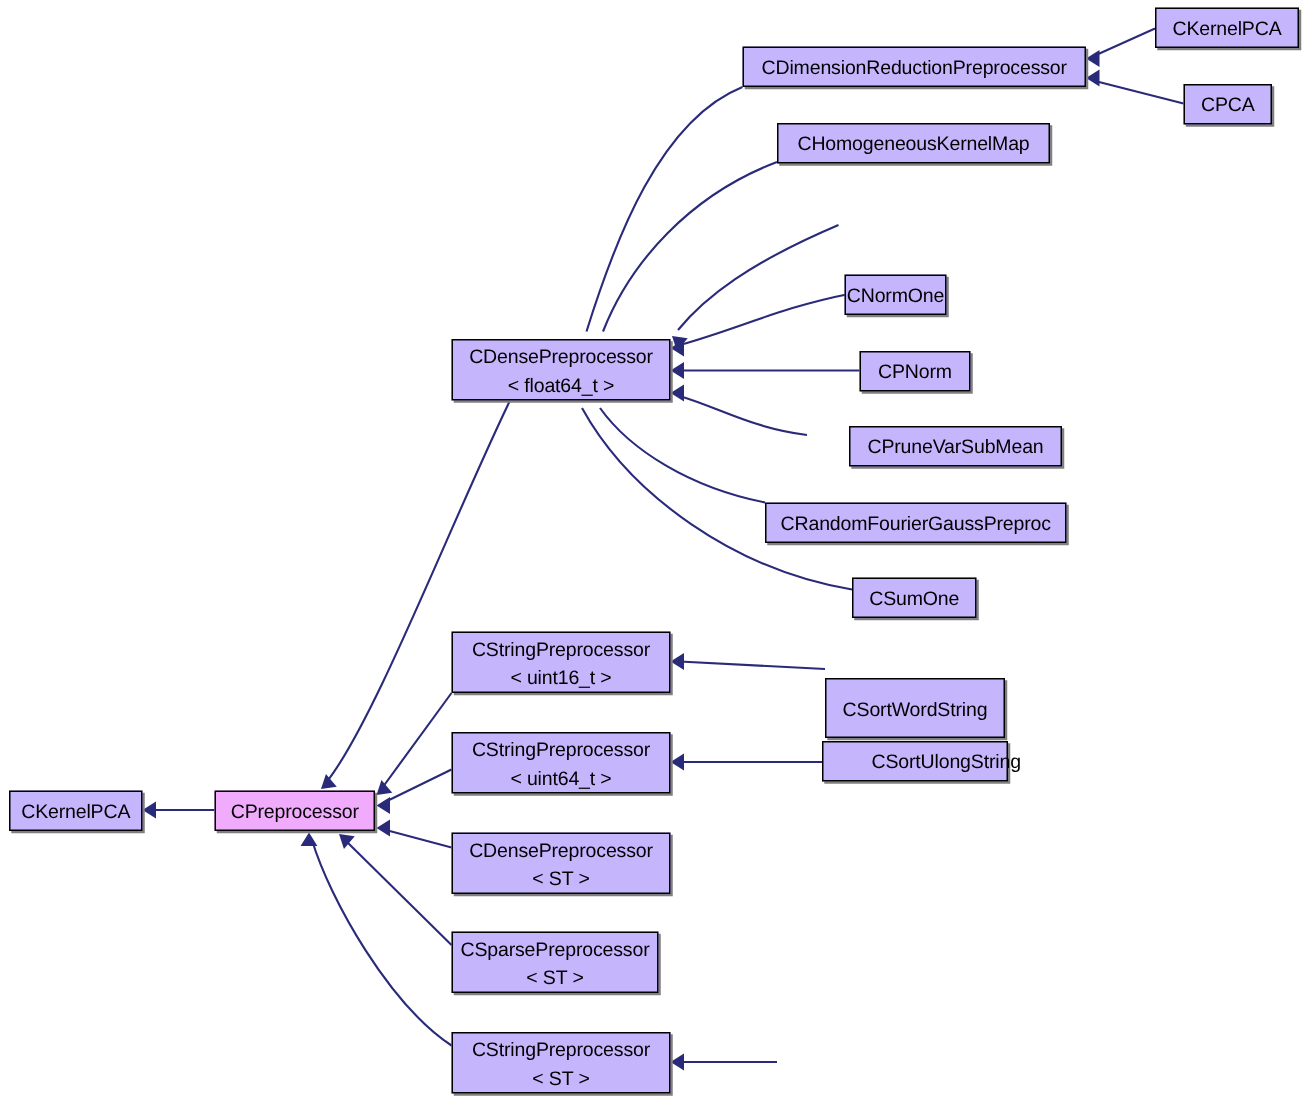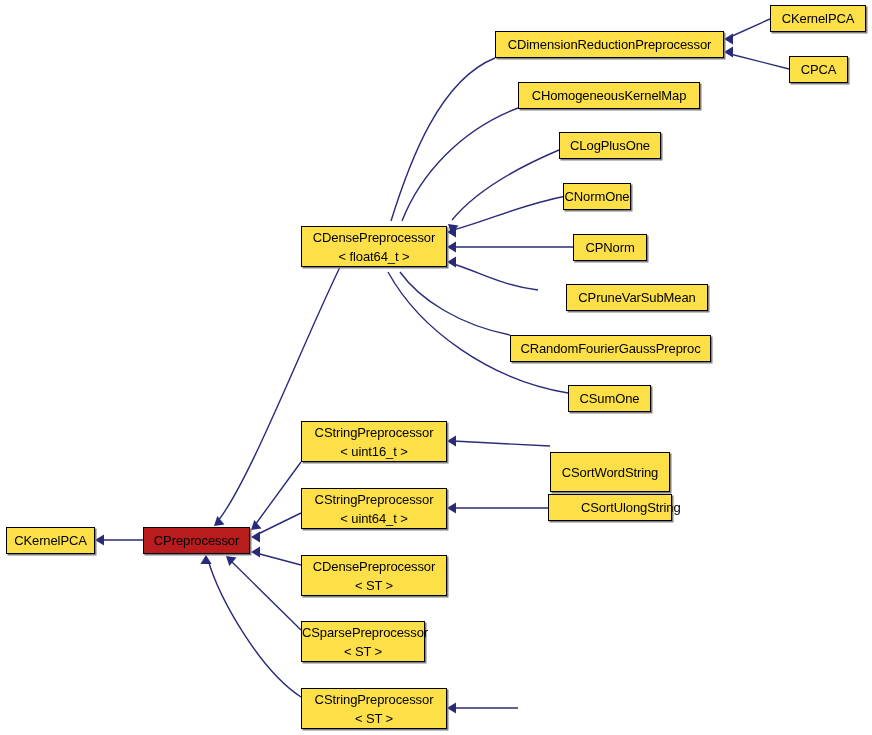--- a/index.html
+++ b/index.html
@@ -21,36 +21,36 @@
     left: 0;
     top: 0;
     width: 872px;
     height: 735px;
     pointer-events: none;
   }
   .node {
     position: absolute;
     box-sizing: border-box;
     border: 1px solid #000000;
-    background: #fde047;
+    background: #c4b5fd;
     color: #000000;
     font-size: 13px;
     line-height: 19px;
     text-align: center;
     display: flex;
     flex-direction: column;
     align-items: center;
     justify-content: center;
     letter-spacing: -0.1px;
     box-shadow: 1.5px 1.5px 0 0 #808080;
     white-space: nowrap;
     z-index: 2;
   }
   .node.current {
-    background: #b91c1c;
+    background: #f0abfc;
   }
   .node .l1, .node .l2 {
     display: block;
     width: 100%;
   }
 </style>
 </head>
 <body>
 
 <div id="diagram">
@@ -151,23 +151,20 @@
     </div>
     <div class="node" style="left: 770px; top: 5px; width: 96px; height: 27px;">
       <span class="l1">CKernelPCA</span>
     </div>
     <div class="node" style="left: 789px; top: 56px; width: 59px; height: 27px; align-items: flex-end;">
       <span class="l1">CPCA</span>
     </div>
     <div class="node" style="left: 518px; top: 82px; width: 182px; height: 27px;">
       <span class="l1">CHomogeneousKernelMap</span>
     </div>
-    <div class="node" style="left: 559px; top: 132px; width: 102px; height: 27px;">
-      <span class="l1">CLogPlusOne</span>
-    </div>
     <div class="node" style="left: 563px; top: 183px; width: 68px; height: 27px;">
       <span class="l1">CNormOne</span>
     </div>
     <div class="node" style="left: 573px; top: 234px; width: 74px; height: 27px;">
       <span class="l1">CPNorm</span>
     </div>
     <div class="node" style="left: 566px; top: 284px; width: 142px; height: 27px;">
       <span class="l1">CPruneVarSubMean</span>
     </div>
     <div class="node" style="left: 510px; top: 335px; width: 201px; height: 27px;">
@@ -187,21 +184,21 @@
       <span class="l1">CStringPreprocessor</span>
       <span class="l2">&lt; uint64_t &gt;</span>
     </div>
     <div class="node" style="left: 548px; top: 494px; width: 124px; height: 27px; padding-left: 32px;">
       <span class="l1">CSortUlongString</span>
     </div>
     <div class="node" style="left: 301px; top: 555px; width: 146px; height: 41px;">
       <span class="l1">CDensePreprocessor</span>
       <span class="l2">&lt; ST &gt;</span>
     </div>
-    <div class="node" style="left: 301px; top: 621px; width: 124px; height: 41px;">
+    <div class="node" style="left: 301px; top: 621px; width: 138px; height: 41px;">
       <span class="l1">CSparsePreprocessor</span>
       <span class="l2">&lt; ST &gt;</span>
     </div>
     <div class="node" style="left: 301px; top: 688px; width: 146px; height: 41px;">
       <span class="l1">CStringPreprocessor</span>
       <span class="l2">&lt; ST &gt;</span>
     </div>
   </div>
 
 </body></html>

